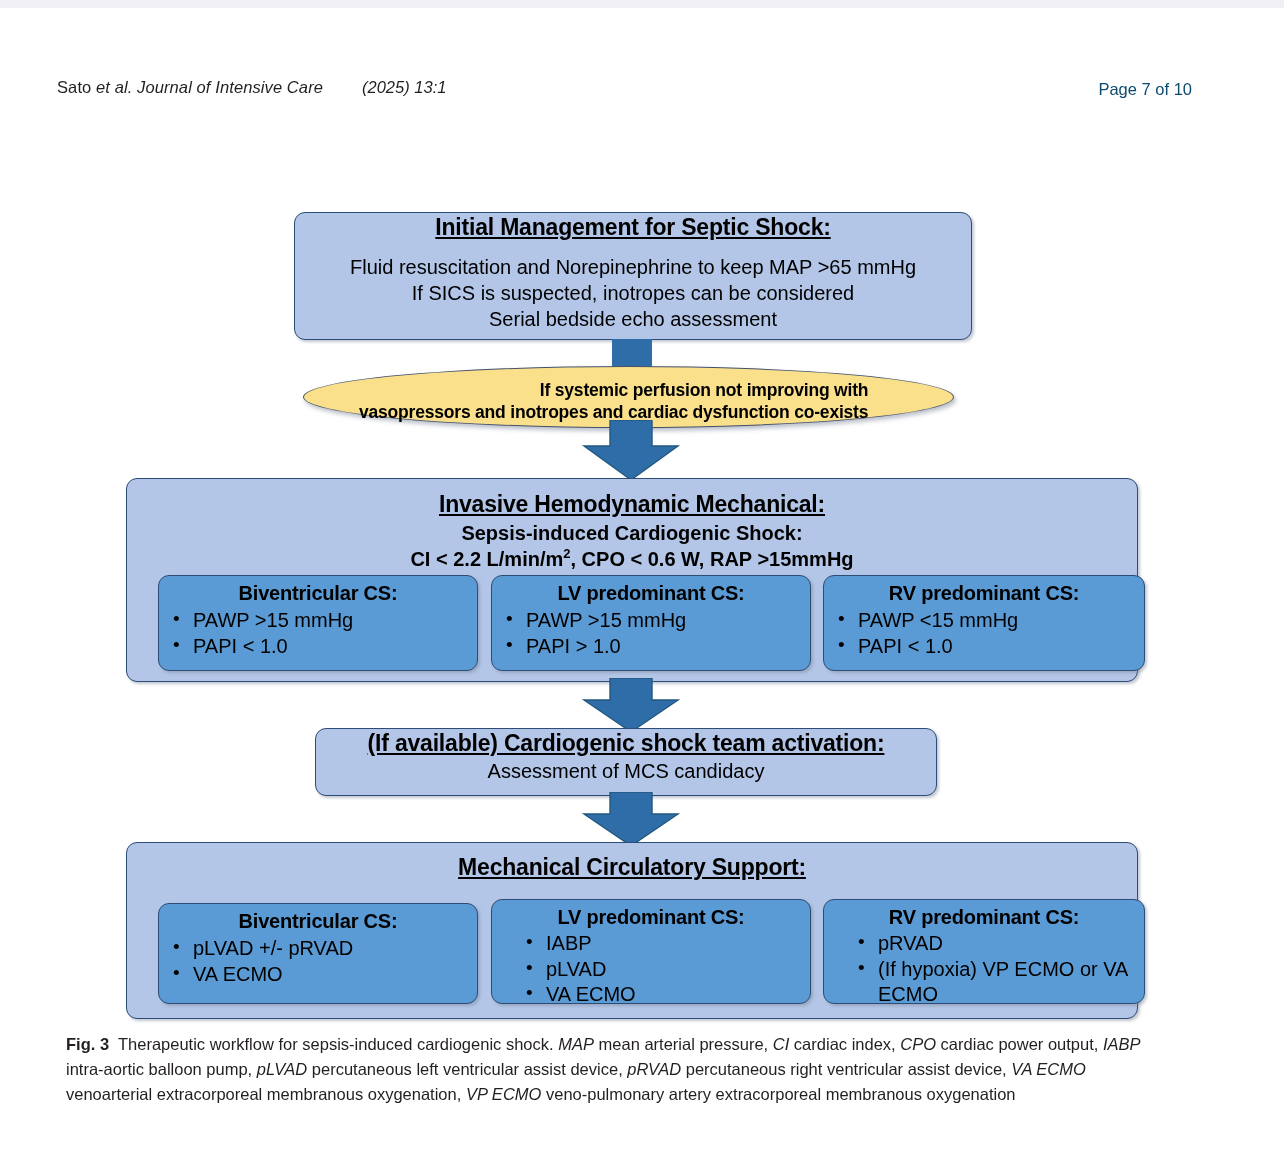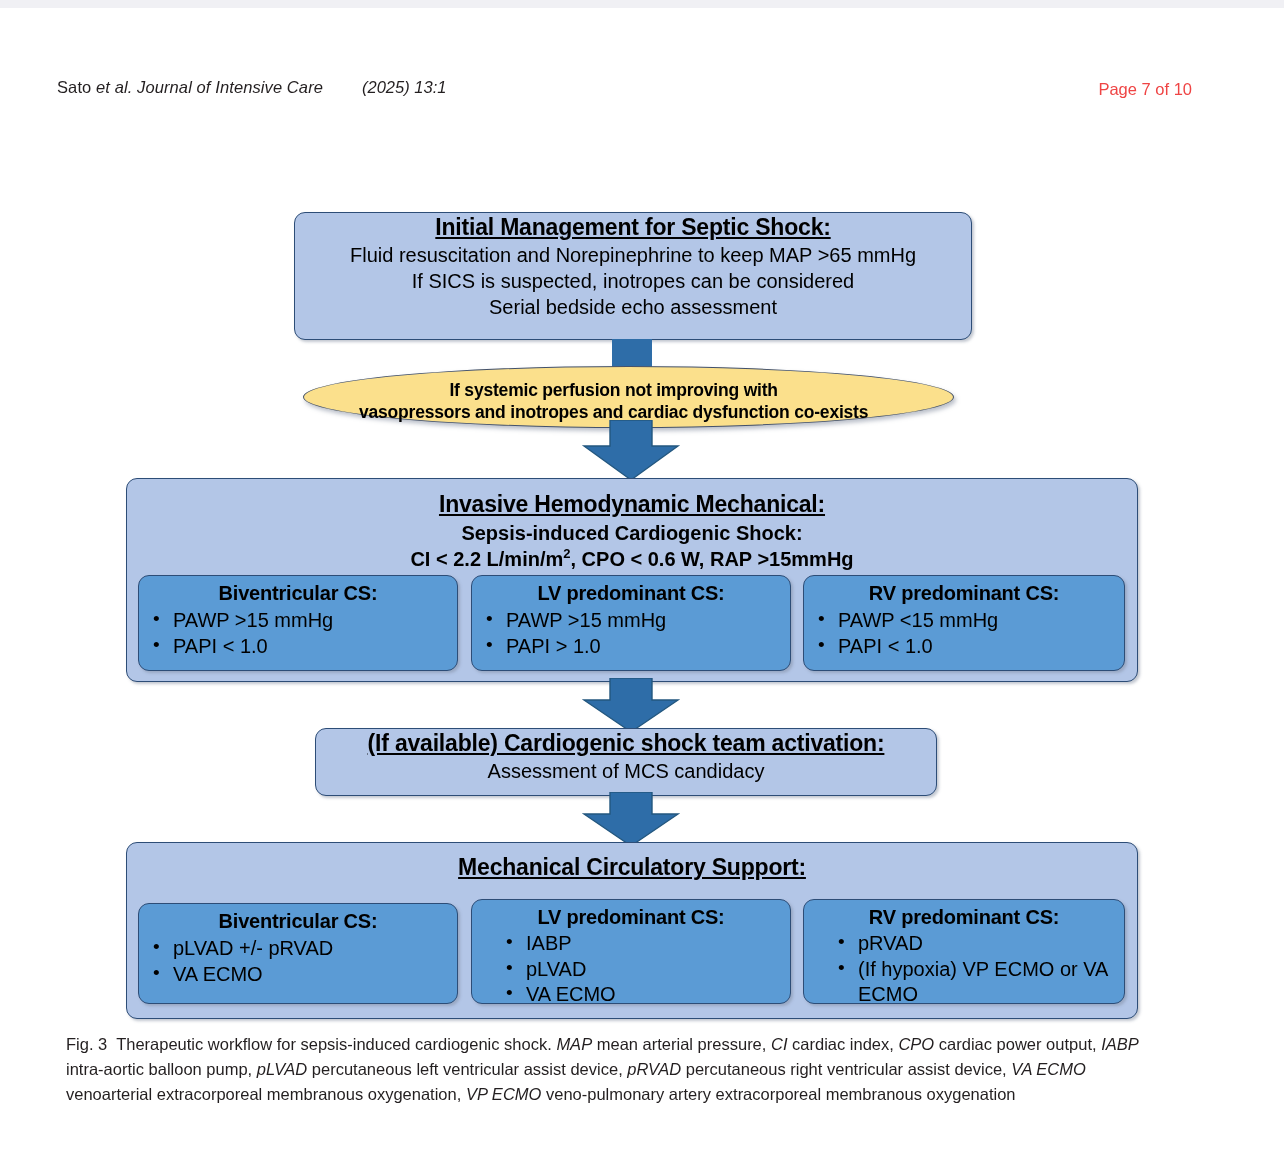--- a/index.html
+++ b/index.html
@@ -20,40 +20,41 @@
     font-size:16.5px; font-style:italic; color:#231f20;
     letter-spacing:.1px; white-space:nowrap;
   }
   .runhead .left .plain{font-style:normal;}
   .runhead .vol{
     position:absolute; left:362px; top:0;
     font-size:16.5px; font-style:italic; color:#231f20; white-space:nowrap;
   }
   .runhead .right{
     position:absolute; right:80px; top:2px;
-    font-size:16.5px; color:#ef4444; white-space:nowrap;
+    font-size:16.5px; color:#0c4a6e; white-space:nowrap;
   }
 
   
   .figure{ position:absolute; left:0; top:0; width:1284px; height:1030px;}
 
   .node{
     position:absolute;
     box-sizing:border-box;
     border:1.6px solid #2d4d77;
     background:#b3c6e7;
     border-radius:11px;
     text-align:center;
     box-shadow:2px 2px 3px rgba(120,130,150,.45);
   }
   .node.sub{
     background:#5b9bd5;
     border-radius:11px;
     border:1.6px solid #2d4d77;
     text-align:left;
+    margin-left:20px;
   }
   .title{
     font-weight:bold;
     text-decoration:underline;
     letter-spacing:-.2px;
   }
   .sub-title{
     font-weight:bold;
     text-align:center;
     display:block;
@@ -82,56 +83,56 @@
     border:1.8px solid #44526b;
     border-radius:50%;
     box-shadow:2px 3px 4px rgba(120,130,150,.5);
   }
   .ellipse .etext{
     position:absolute;
     left:55px; top:13px;
     font-weight:bold;
     font-size:17.5px;
     line-height:1.25;
-    text-align:center;
+    text-align:right;
     letter-spacing:-.2px;
   }
 
   .arrow{position:absolute;}
 
   
   .caption{
     position:absolute;
     left:66px; top:1032px; width:1090px;
     font-size:16.5px;
     line-height:1.52;
     color:#231f20;
     text-align:left;
   }
-  .caption b{font-weight:normal;}
+  .caption b{font-weight:bold;}
   .caption i{font-style:italic;}
 
   .topbar{position:absolute;left:0;top:0;width:1284px;height:8px;background:#f0f0f4;}
 </style>
 </head>
 <body>
 
 <div class="topbar"></div>
 
 <div class="runhead">
   <div class="left"><span class="plain">Sato </span><span>et al. Journal of Intensive Care</span></div>
   <div class="vol">(2025) 13:1</div>
   <div class="right">Page 7 of 10</div>
 </div>
 
 <div class="figure">
 
   <div class="node" style="left:294px;top:212px;width:678px;height:128px;padding-top:0;">
     <span class="title" style="font-size:23px;line-height:1.26;">Initial Management for Septic Shock:</span>
-    <span class="line" style="font-size:20px;line-height:1.3;margin-top:0;">Fluid resuscitation and Norepinephrine to keep MAP &gt;65 mmHg</span>
+    <span class="line" style="font-size:20px;line-height:1.3;margin-top:12px;">Fluid resuscitation and Norepinephrine to keep MAP &gt;65 mmHg</span>
     <span class="line" style="font-size:20px;line-height:1.3;">If SICS is suspected, inotropes can be considered</span>
     <span class="line" style="font-size:20px;line-height:1.3;">Serial bedside echo assessment</span>
   </div>
 
   <div class="arrow" style="left:612px;top:339px;width:40px;height:32px;background:#2e6da8;"></div>
 
   <div class="ellipse" style="left:303px;top:366px;width:651px;height:62px;">
     <div class="etext">
       <span class="line">If systemic perfusion not improving with</span>
       <span class="line">vasopressors and inotropes and cardiac dysfunction co-exists</span>

